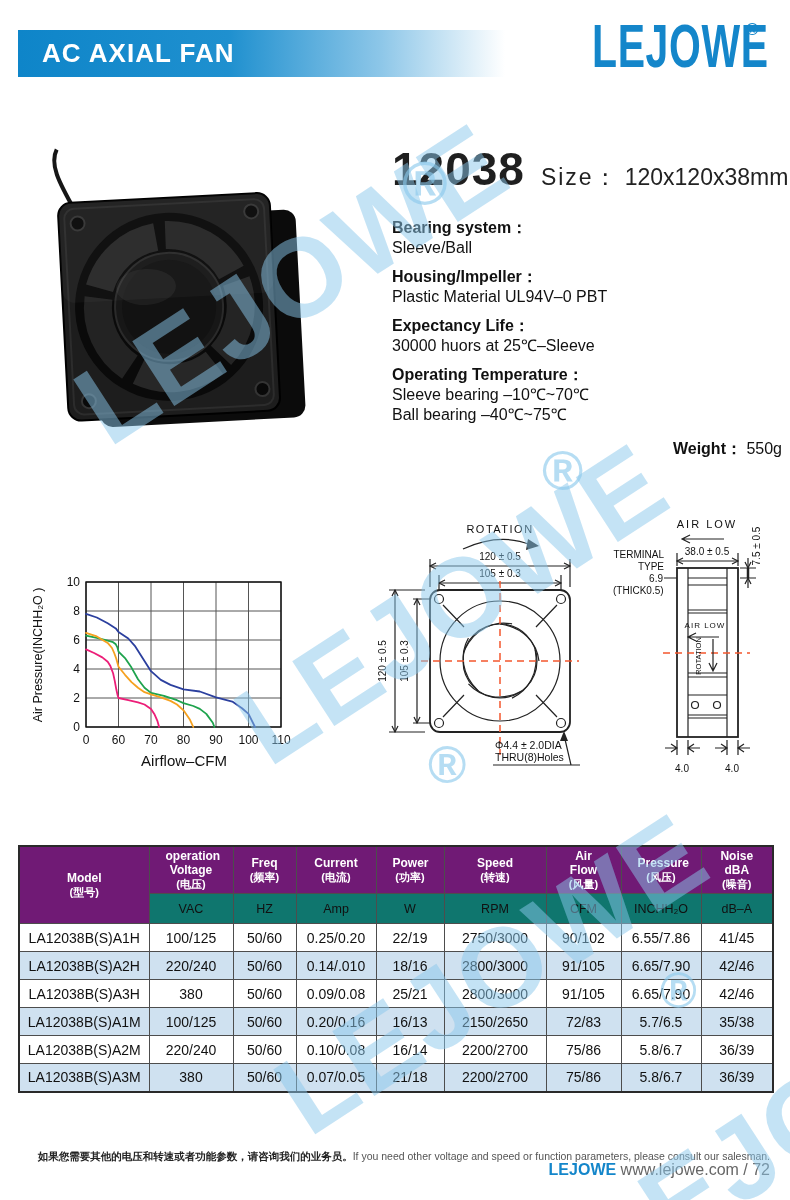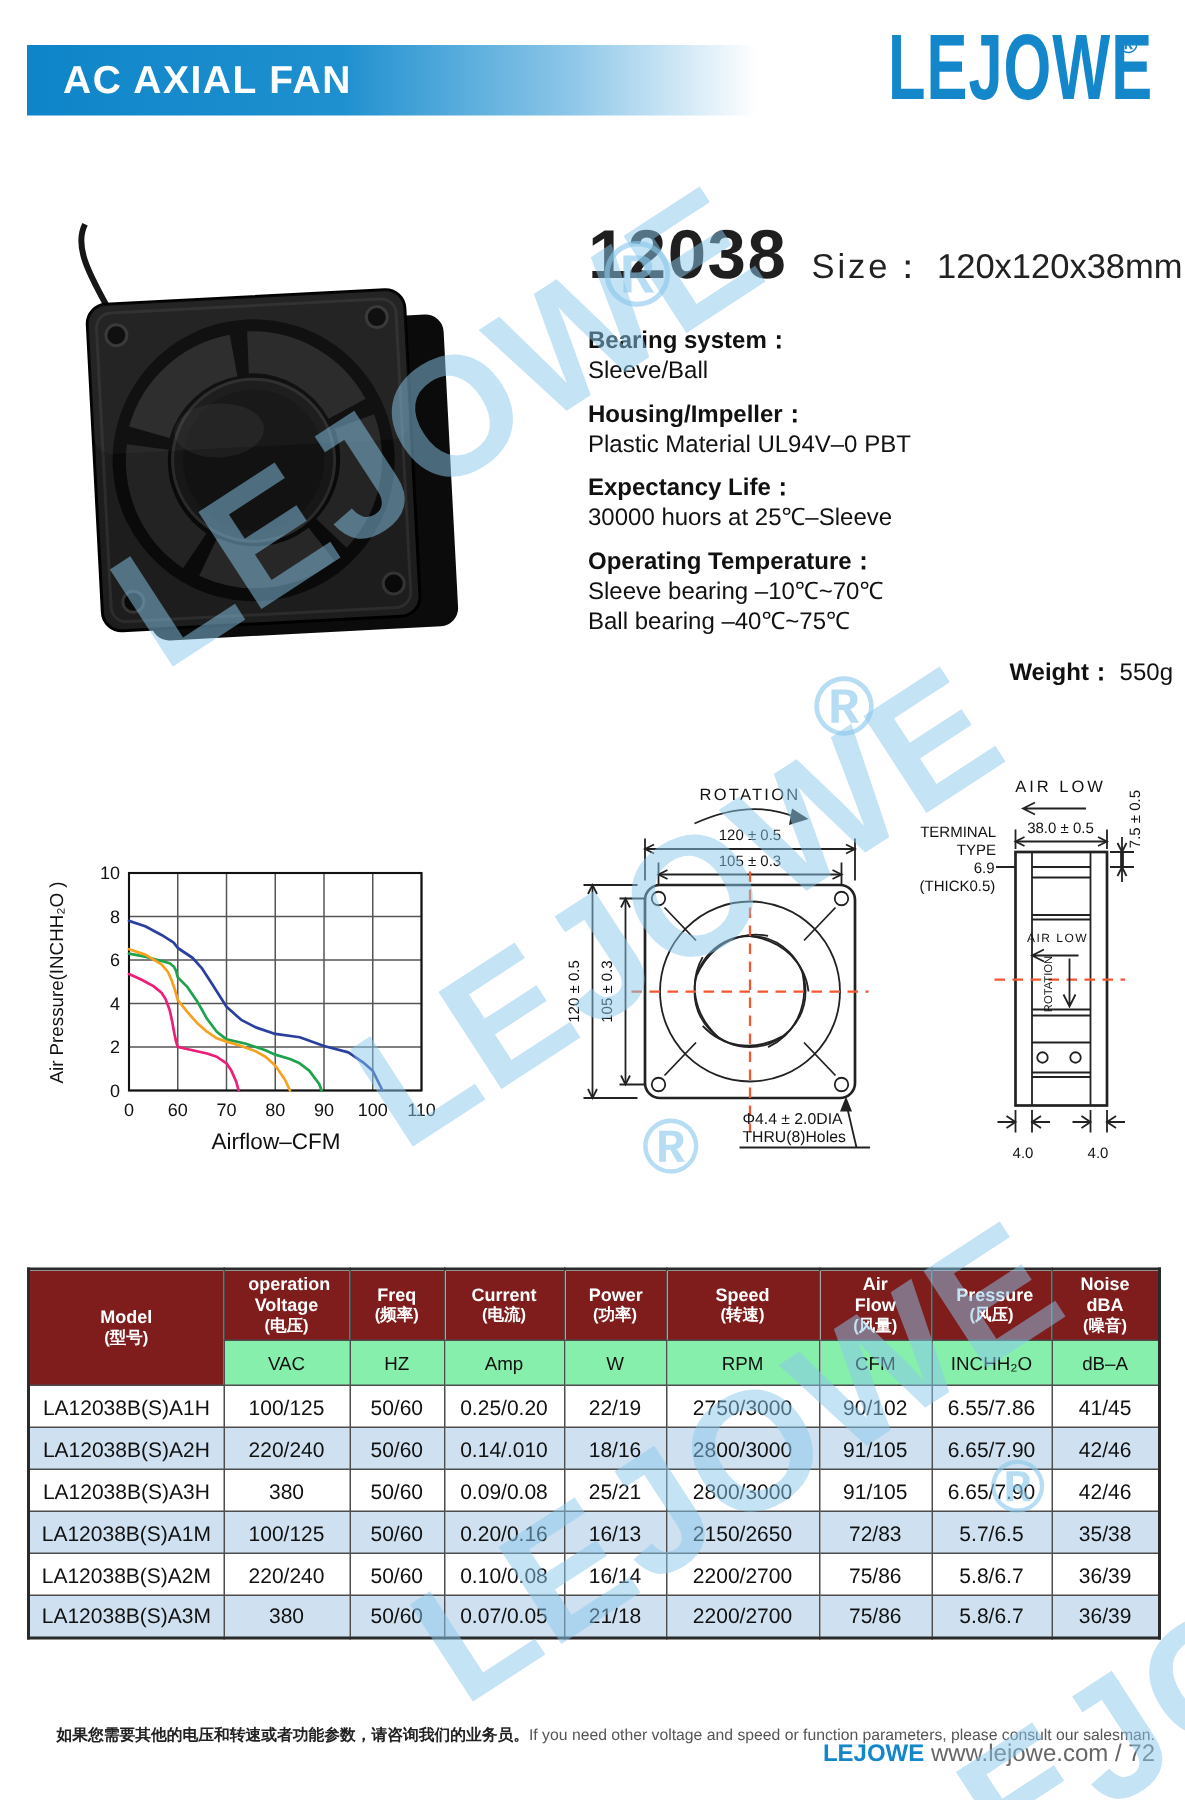--- a/index.html
+++ b/index.html
@@ -44,23 +44,23 @@
   .dash-red { stroke:#f4572e; stroke-width:1.5; fill:none; stroke-dasharray:7,5; }
   
   .spec-table {
     position:absolute; left:18px; top:845px; width:754px;
     border-collapse:collapse; table-layout:fixed;
   }
   .spec-table th, .spec-table td {
     border:1px solid #4d4d4d; text-align:center; vertical-align:middle; overflow:hidden;
   }
   .spec-table { border:2px solid #2a2a2a; }
-  .th-blue { background:#7f1d1d; color:#fff; font-size:12px; font-weight:bold; line-height:14px; height:45px; padding:2px 16px; }
+  .th-blue { background:#701a75; color:#fff; font-size:12px; font-weight:bold; line-height:14px; height:45px; padding:2px 16px; }
   .th-cn { font-size:11px; font-weight:bold; display:block; }
-  .unit-row td { height:30px; font-size:12.5px; background:#86efac; color:#111; }
+  .unit-row td { height:30px; font-size:12.5px; background:#0f766e; color:#111; }
   .spec-table tbody td { height:28px; font-size:14px; color:#111; background:#ffffff; }
   .spec-table tbody tr.alt td { background:#cfe1f0;margin-top:45px; }
   
   .footer-note { position:absolute; right:20px; top:1150px; font-size:10.5px; color:#333; white-space:nowrap; }
   .footer-note .cn { font-weight:bold; color:#222; }
   .footer-note .en { color:#555; }
   .footer-brand { position:absolute; right:20px; top:1161px; font-size:16px; white-space:nowrap; }
   .footer-brand .b { color:#1486ca; font-weight:bold; }
   .footer-brand .s { color:#666; }
   

